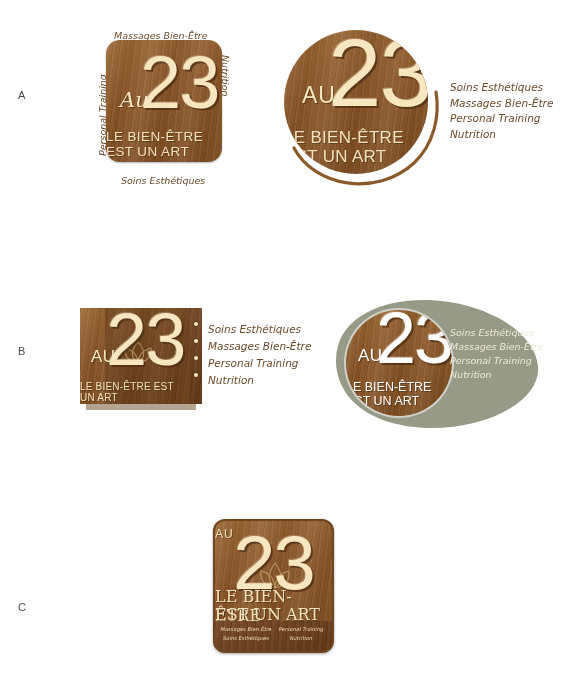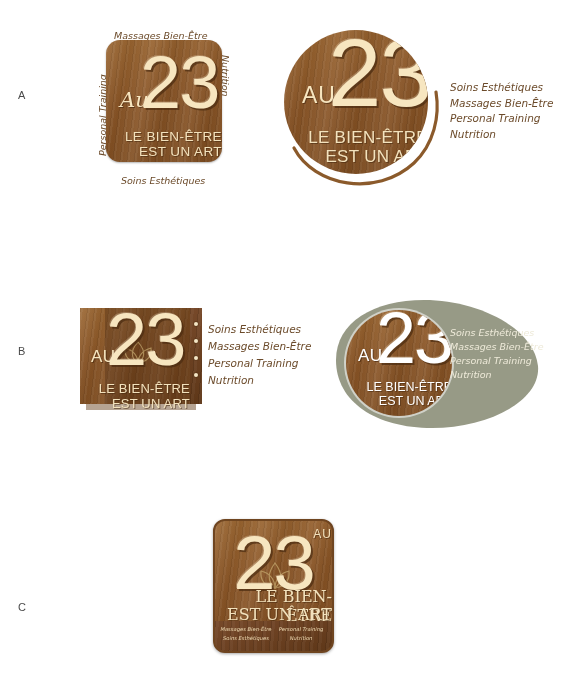--- a/index.html
+++ b/index.html
@@ -43,21 +43,21 @@
   .au-script{
     position:absolute;font-family:"DejaVu Serif",serif;font-style:italic;
     color:#f7e6c0;text-shadow:1px 1px 0 rgba(70,40,15,.65);
   }
   .num23{
     position:absolute;font-family:Liberation Sans, sans-serif;
     color:#f7e6c0;line-height:.78;letter-spacing:-2px;
     text-shadow:2px 2px 0 rgba(74,43,16,.70), -1px -1px 0 rgba(255,245,215,.25);
   }
   .tagline{
-    position:absolute;width:100%;text-align:right;
+    position:absolute;width:100%;text-align:left;
     font-family:"Liberation Sans",sans-serif;color:#f3e2bd;
     text-shadow:1px 1px 0 rgba(70,40,15,.55);
   }
 
   .side-label{
     position:absolute;font-family:"DejaVu Sans",sans-serif;font-style:italic;
     font-size:9.5px;color:#6b4a2a;white-space:nowrap;
   }
   .rot-left{transform:rotate(-90deg);transform-origin:left top;}
   .rot-right{transform:rotate(90deg);transform-origin:left top;}
@@ -186,21 +186,21 @@
       <svg style="position:absolute;left:41px;top:30px;" width="34" height="26" viewBox="0 0 34 26">
         <g fill="none" stroke="#b89a63" stroke-width="1.1" opacity=".85">
           <path d="M17,25 C11,21 8,14 17,4 C26,14 23,21 17,25 Z"></path>
           <path d="M17,25 C8,24 3,18 4,10 C12,12 17,18 17,25 Z"></path>
           <path d="M17,25 C26,24 31,18 30,10 C22,12 17,18 17,25 Z"></path>
         </g>
       </svg>
       <div class="markA">
         <div class="au-script" style="left:11px;top:39px;font-size:17px;font-style:normal;font-family:'Liberation Sans',sans-serif;letter-spacing:.5px;">AU</div>
         <div class="num23" style="left:26px;top:3px;font-size:74px;">23</div>
-        <div class="tagline" style="top:73px;font-size:13px;letter-spacing:.2px;">LE BIEN-ÊTRE EST UN ART</div>
+        <div class="tagline" style="top:73px;font-size:10px;letter-spacing:.2px;">LE BIEN-ÊTRE EST UN ART</div>
       </div>
     </div>
 
     <div id="b-strip" class="wood-dark">
       <div class="bullet" style="top:14px;"></div>
       <div class="bullet" style="top:31px;"></div>
       <div class="bullet" style="top:48px;"></div>
       <div class="bullet" style="top:65px;"></div>
     </div>
 

